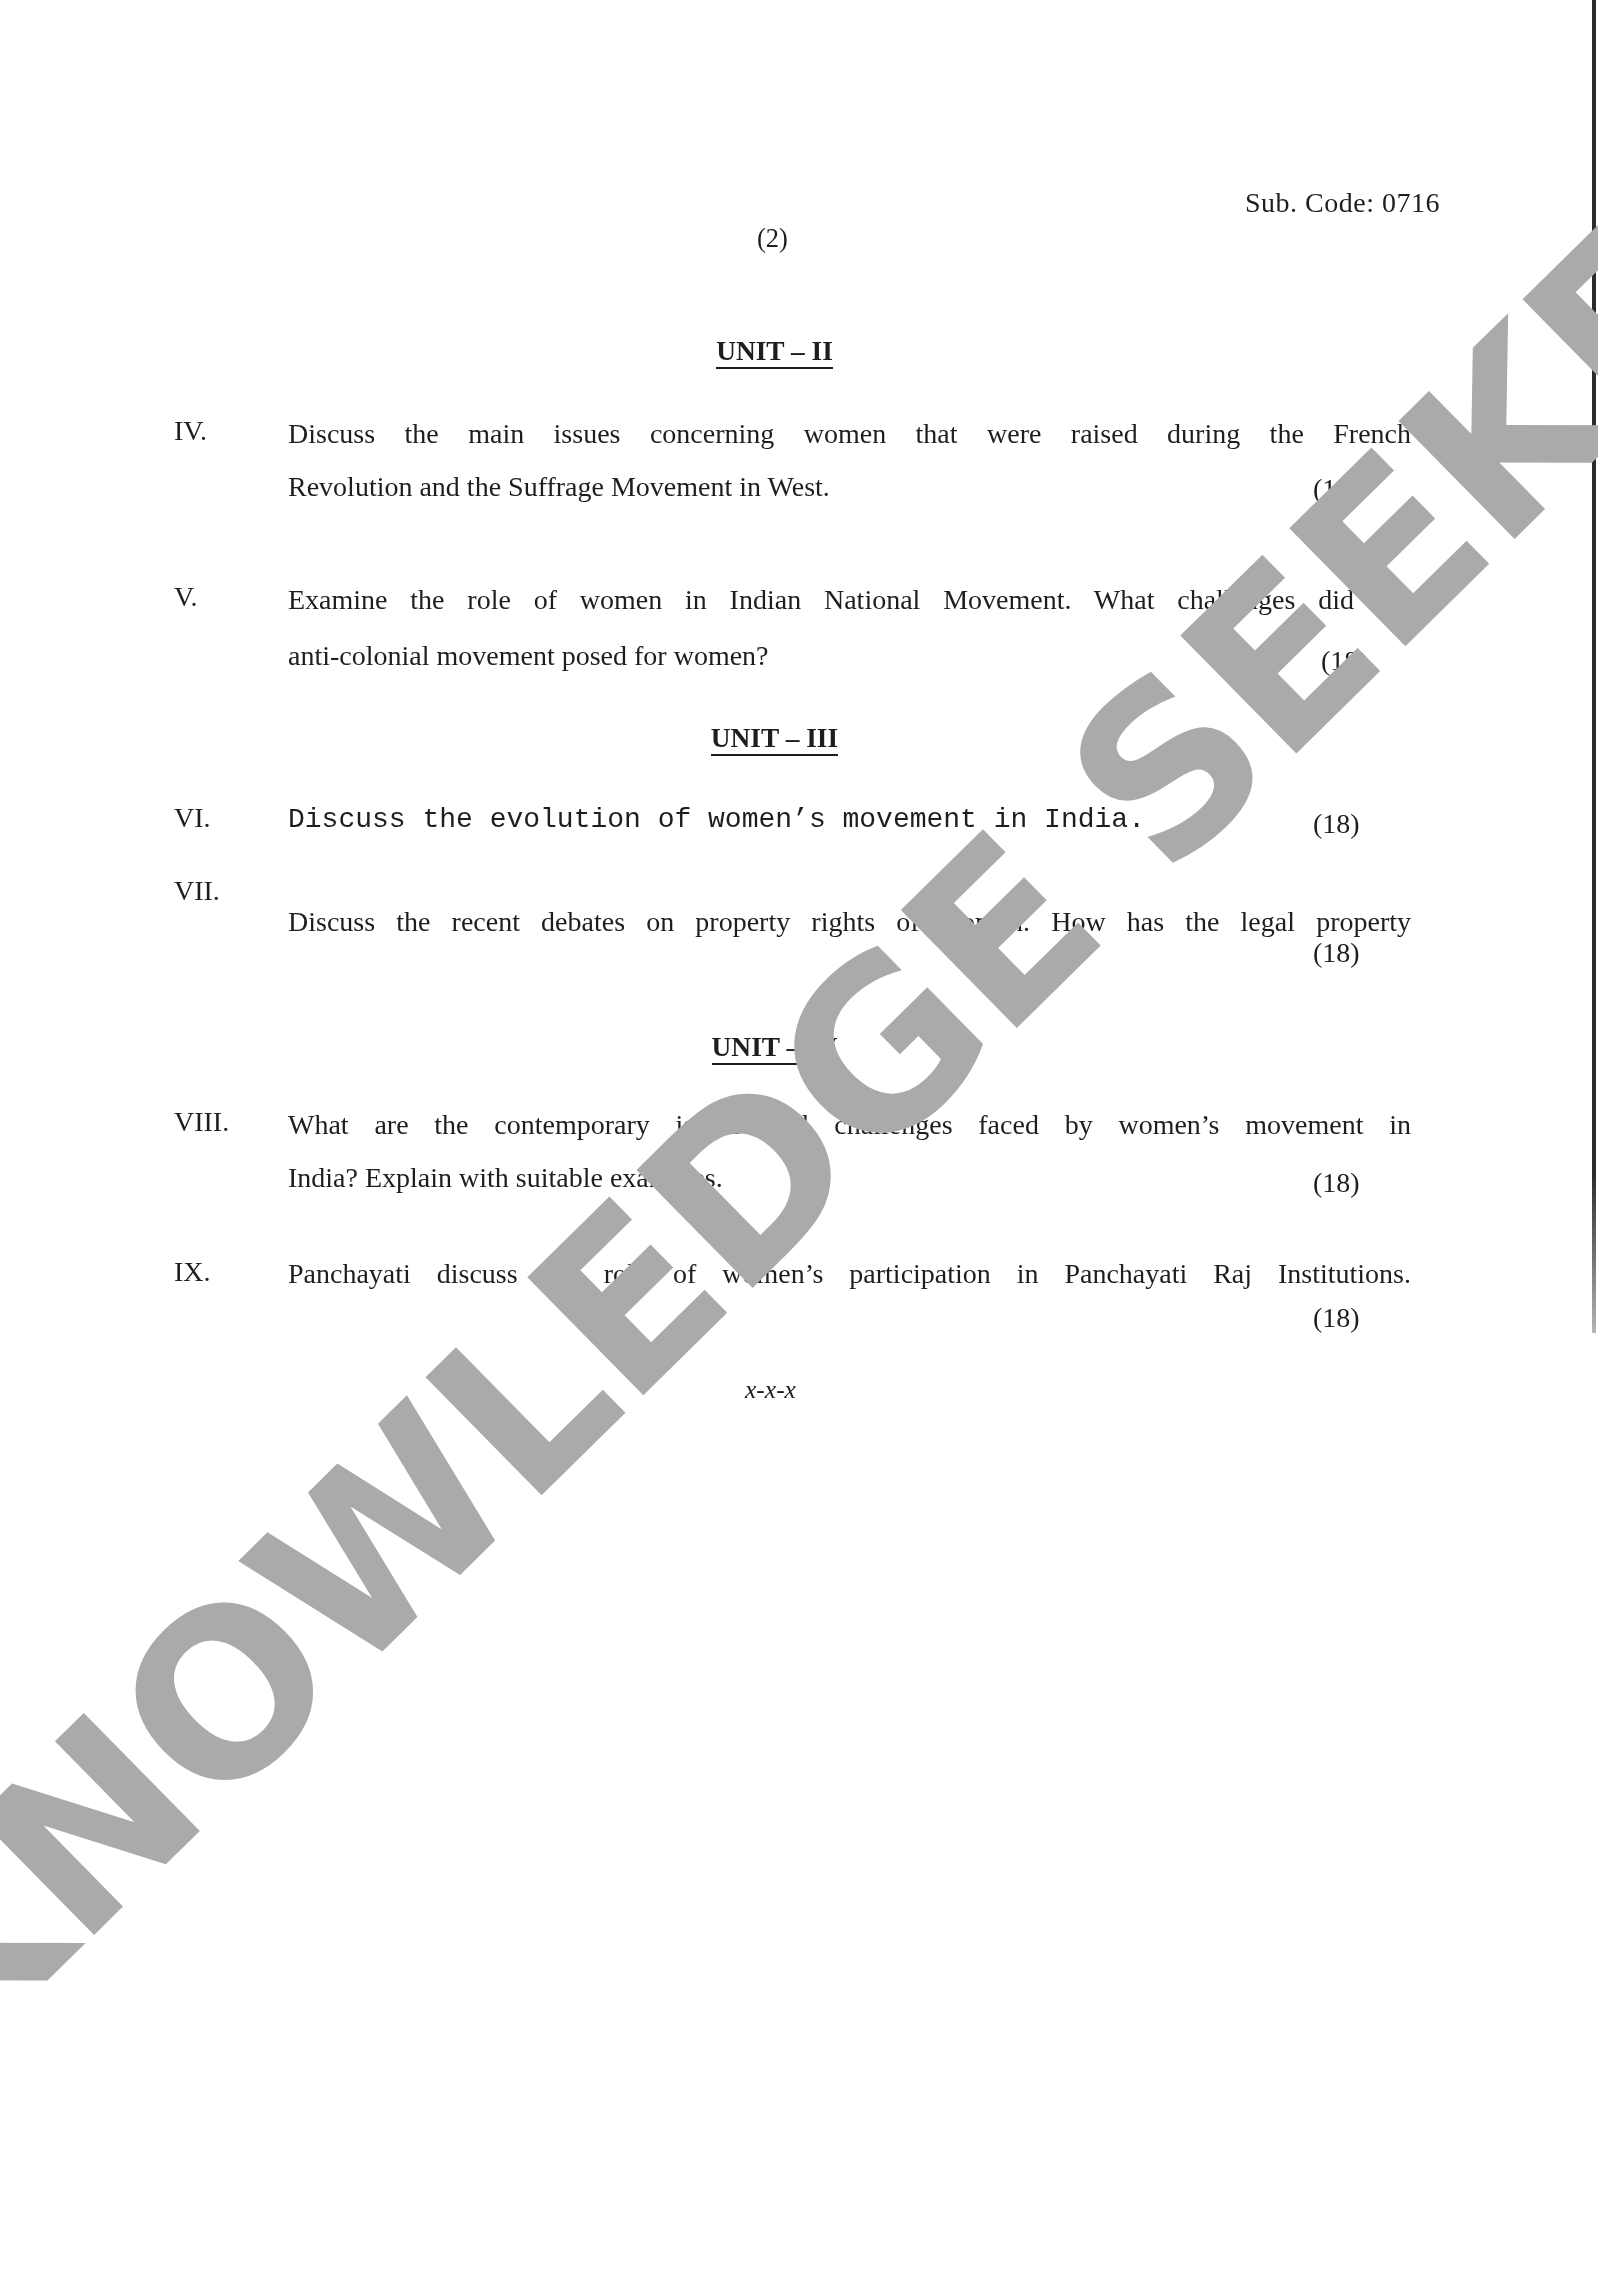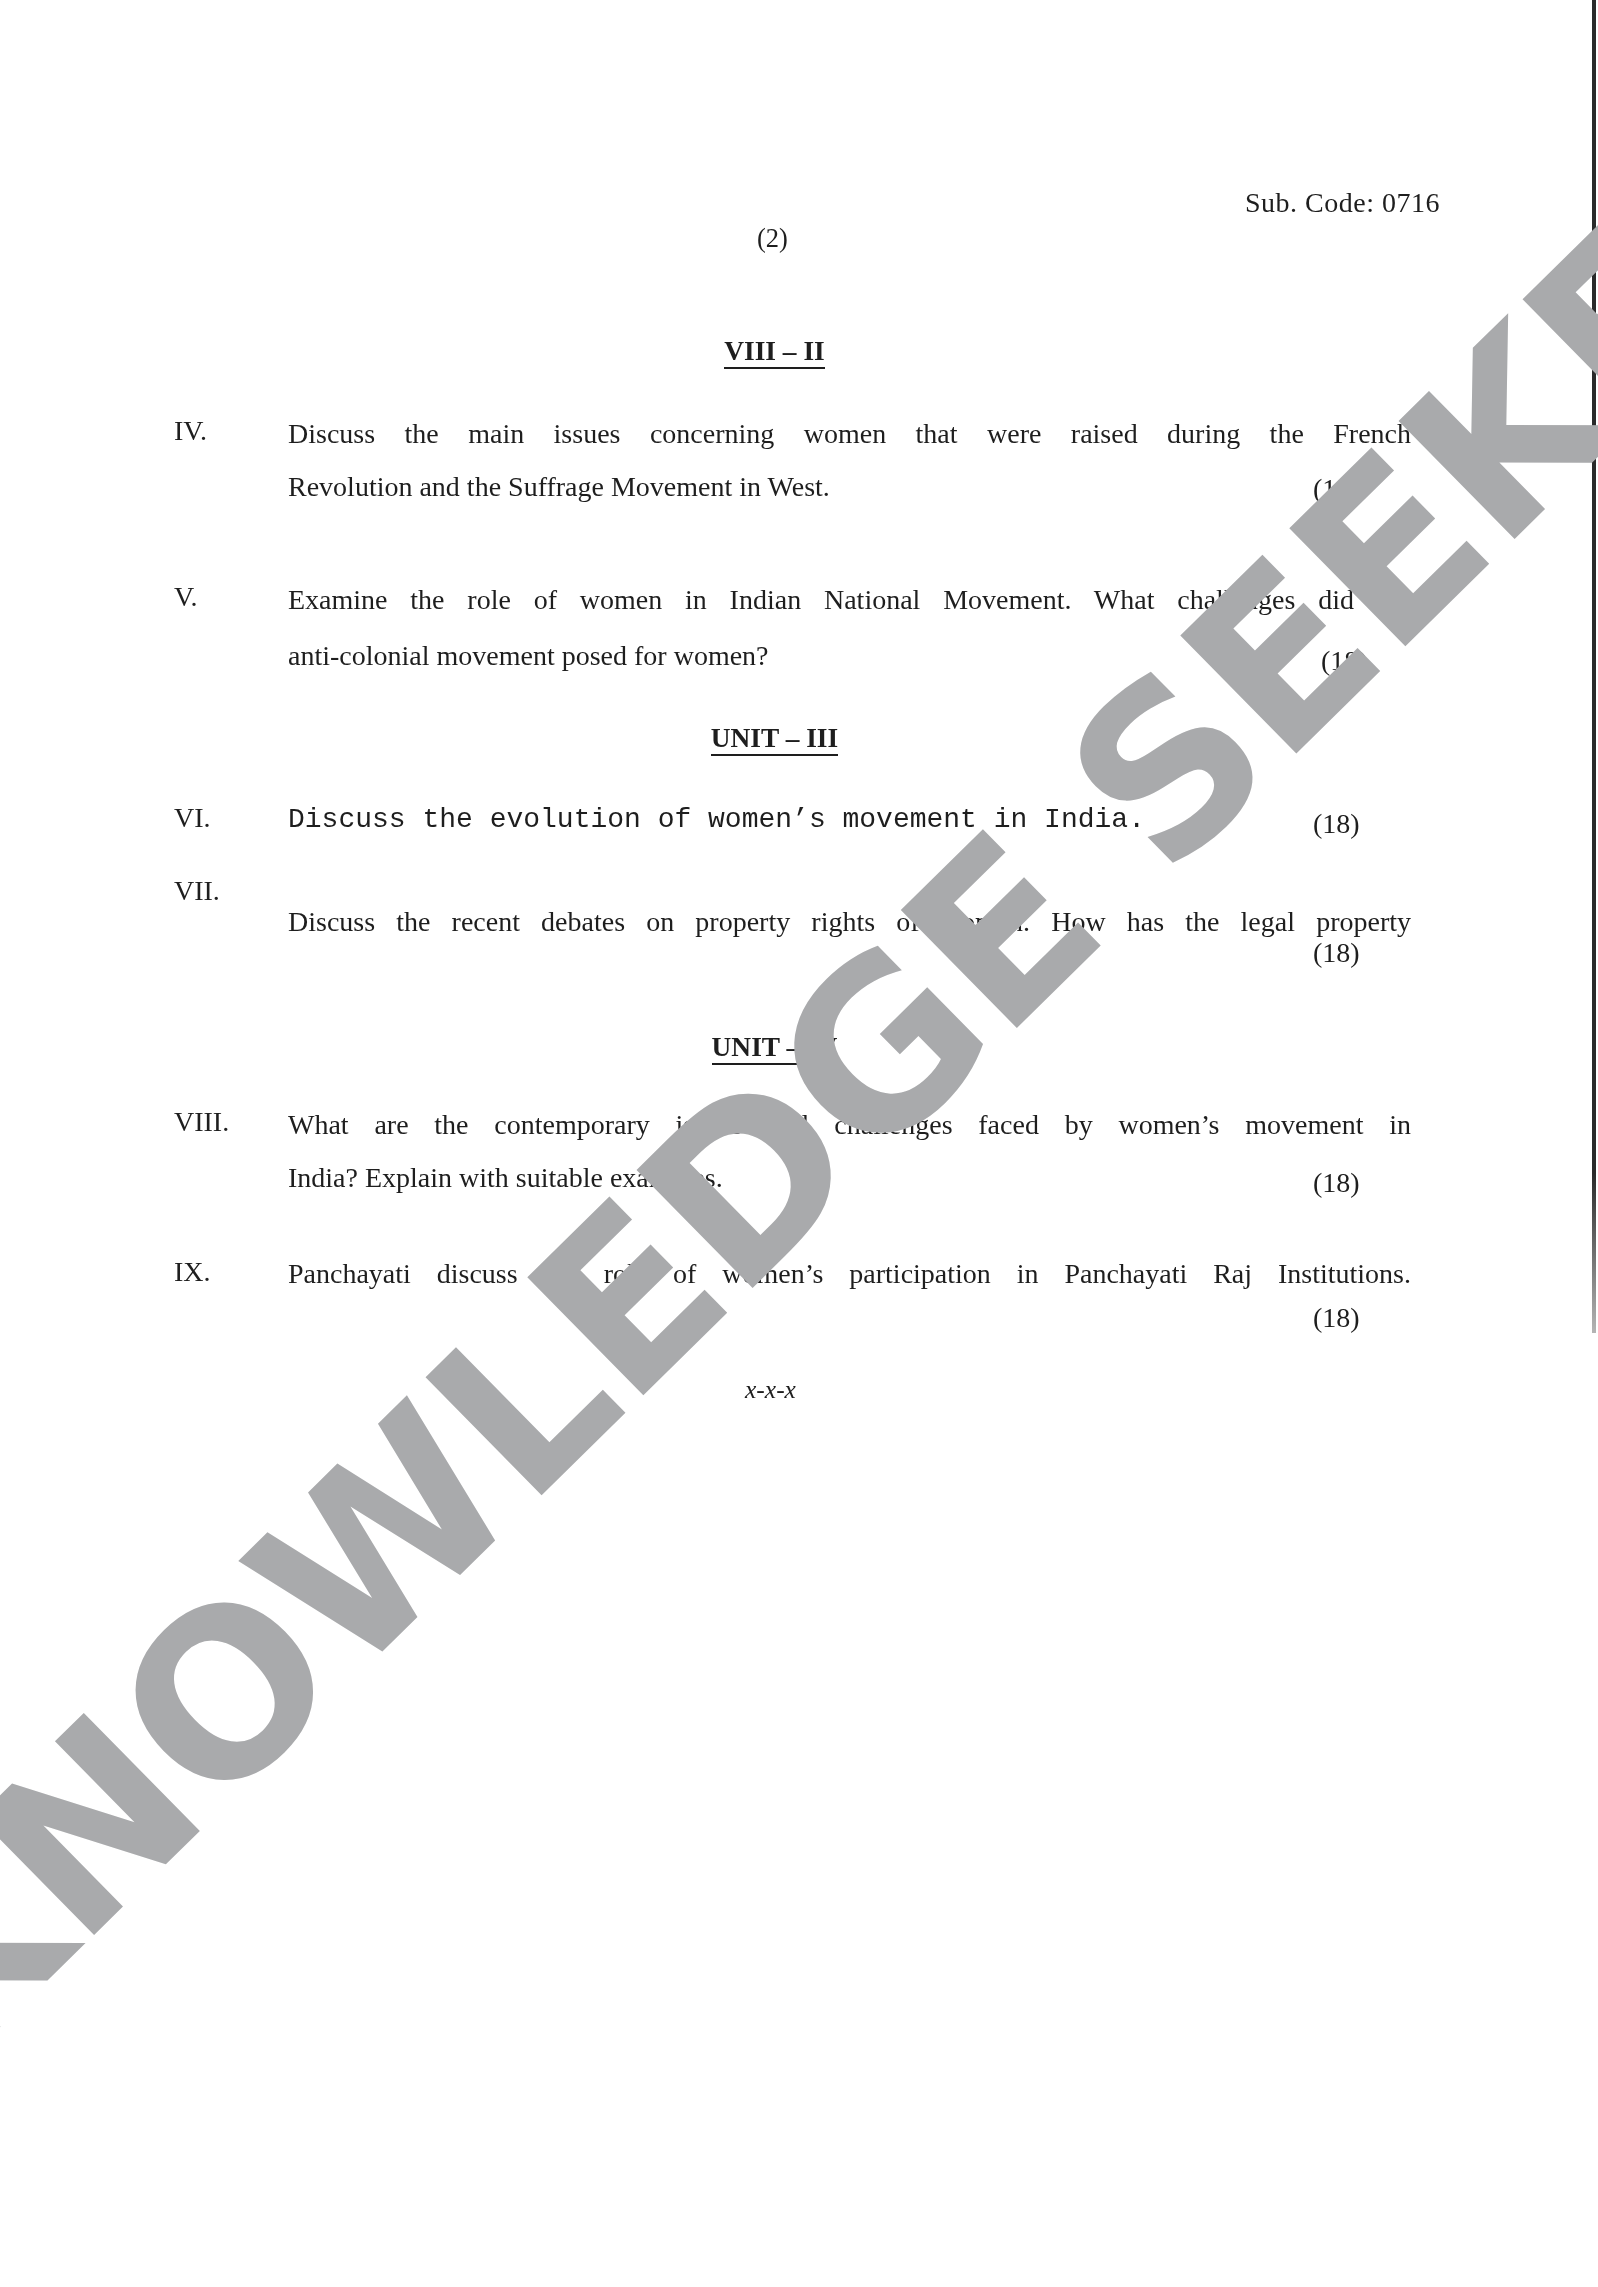--- a/index.html
+++ b/index.html
@@ -111,21 +111,21 @@
 <body>
 
 <div class="page">
 
   <div class="scan-edge"></div>
 
   <div class="txt subcode">Sub. Code: 0716</div>
   <div class="txt pageno">(2)</div>
 
   <div class="unit-heading" style="top:338px;">
-    <span>VIII – II</span>
+    <span>UNIT – II</span>
   </div>
 
   <div class="q-num" style="left:174px; top:417px;">IV.</div>
   <div class="q-line justify" style="top:420px;">Discuss the main issues concerning women that were raised during the French</div>
   <div class="q-line" style="top:473px;">Revolution and the Suffrage Movement in West.</div>
   <div class="marks" style="top:475px;">(18)</div>
 
   <div class="q-num" style="left:174px; top:583px;">V.</div>
   <div class="q-line" style="top:642px;">anti-colonial movement posed for women?</div>
   <div class="q-line justify" style="top:586px;">Examine the role of women in Indian National Movement. What challenges did the</div>

